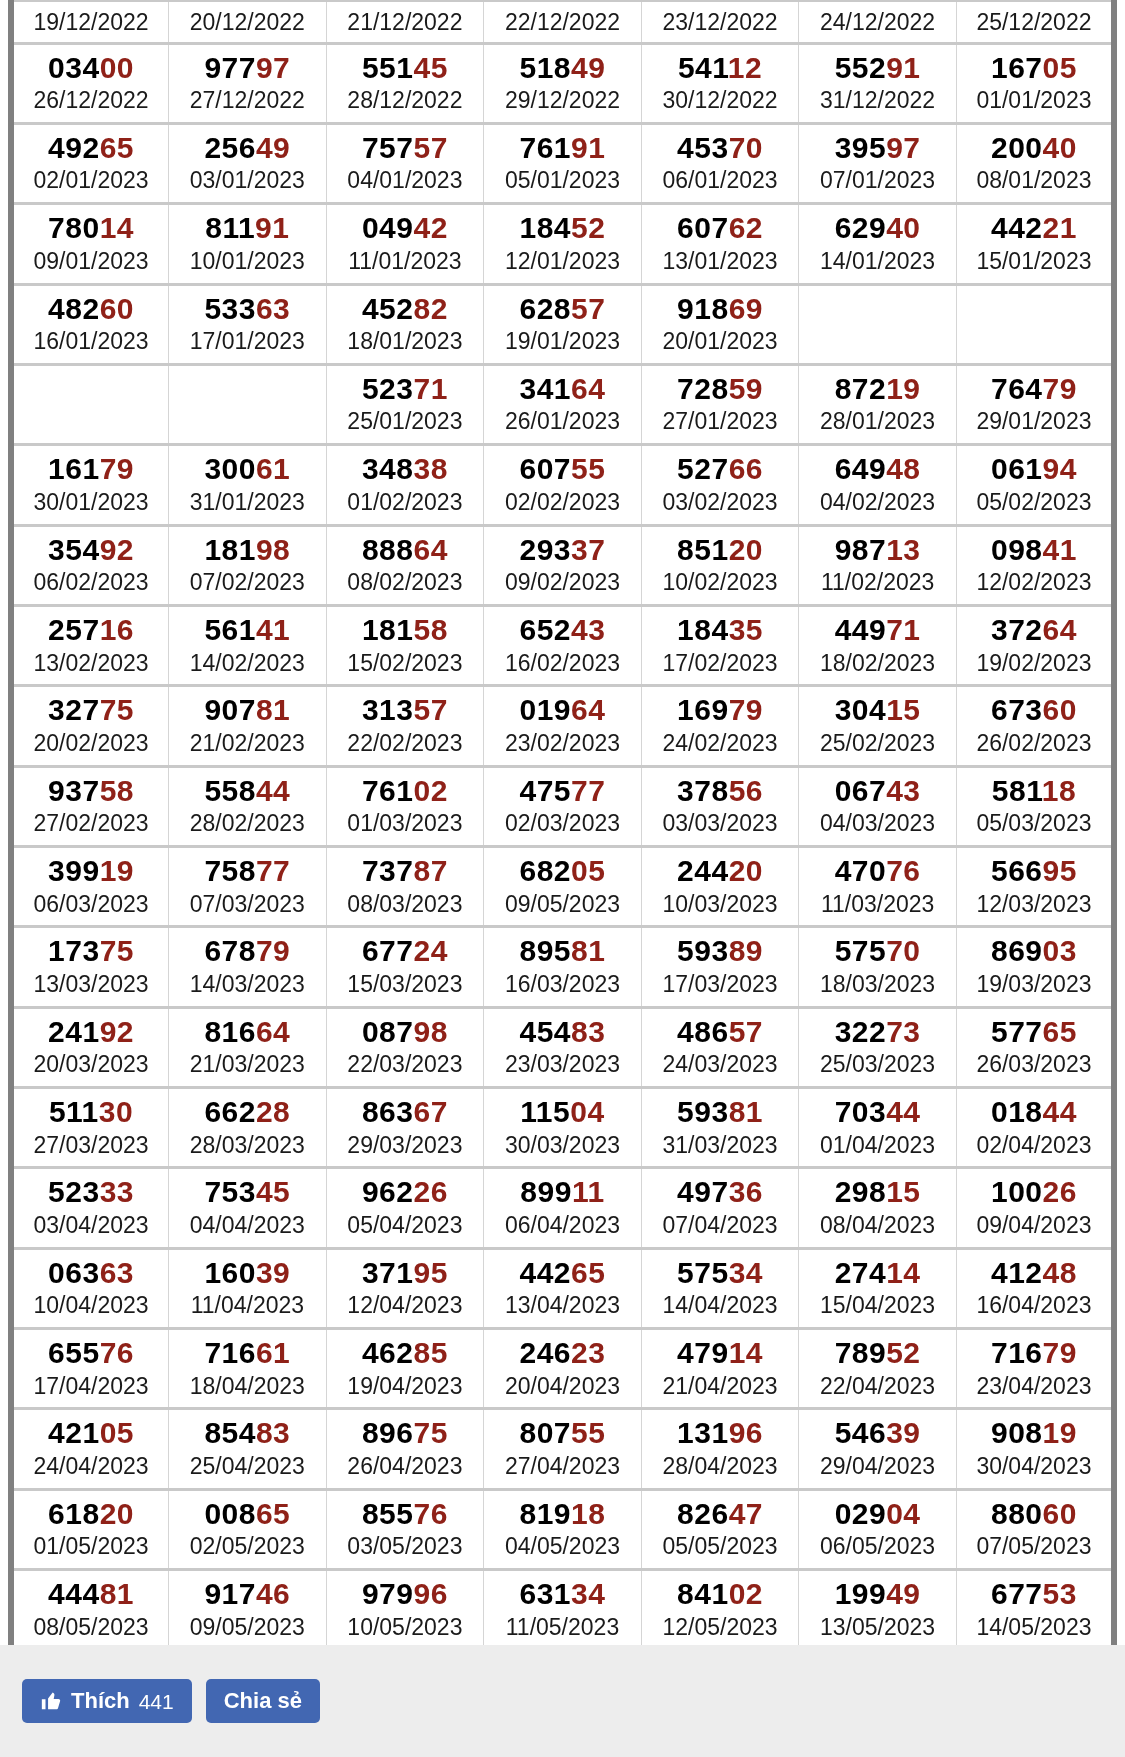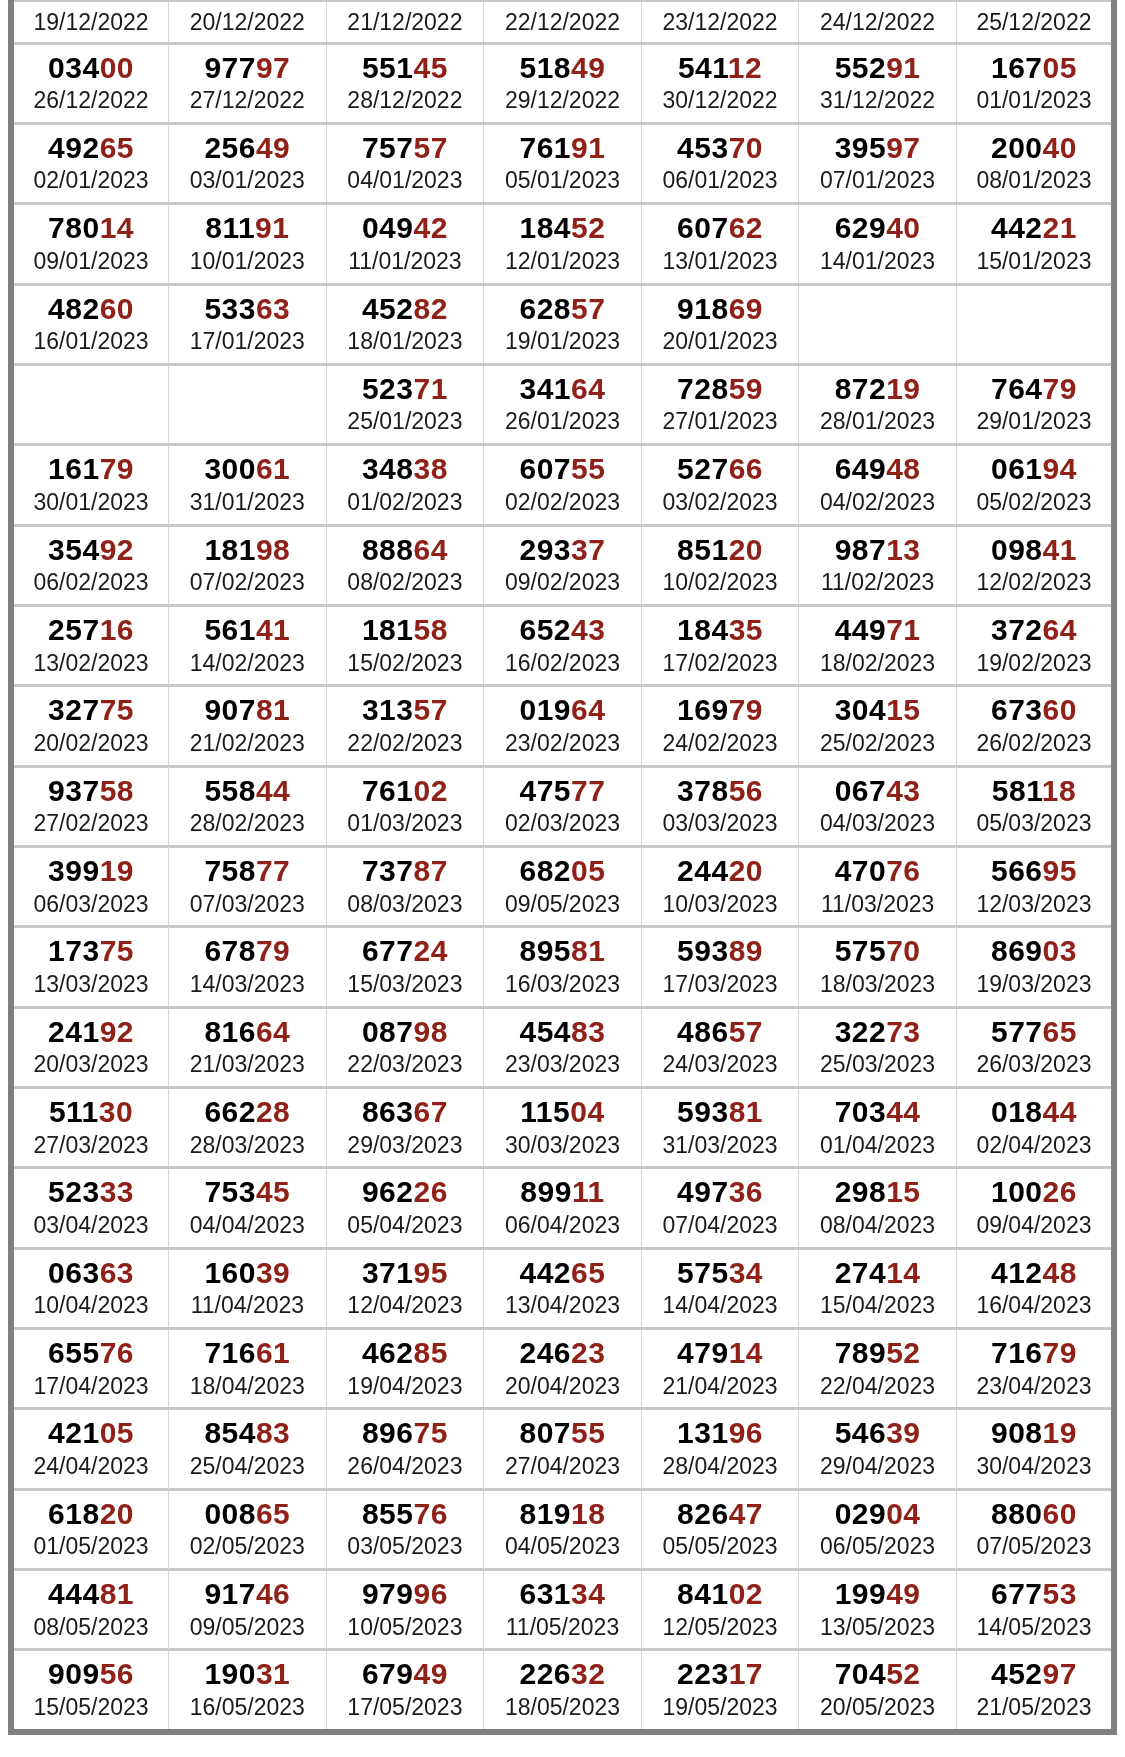--- a/index.html
+++ b/index.html
@@ -750,14 +750,28 @@
             </td>
             <td class="bg-orange">
               <div class="num"><span class="head">452</span><span class="tail">97</span></div>
               <div class="date">21/05/2023</div>
             </td>
           </tr>
         </tbody>
     </table>
   </div>
 
+  <div class="social-bar">
+    <button class="fb-btn">
+      <span class="thumb">
+        <svg width="22" height="22" viewBox="0 0 24 24" fill="#ffffff" aria-hidden="true">
+          <path d="M2 10h4v11H2zM22 11.5c0-1-.8-1.8-1.8-1.8h-5.3l.8-3.9c.2-1-.2-2-1-2.5l-.9-.5-5 6.4V21h9.1c.9 0 1.6-.6 1.8-1.4l2.2-7.4c0-.2.1-.5.1-.7z"></path>
+        </svg>
+      </span>
+      <span>Thích</span>
+      <span class="count">441</span>
+    </button>
+    <button class="fb-btn">
+      <span>Chia sẻ</span>
+    </button>
+  </div>
 
 </div>
 
 </body></html>

